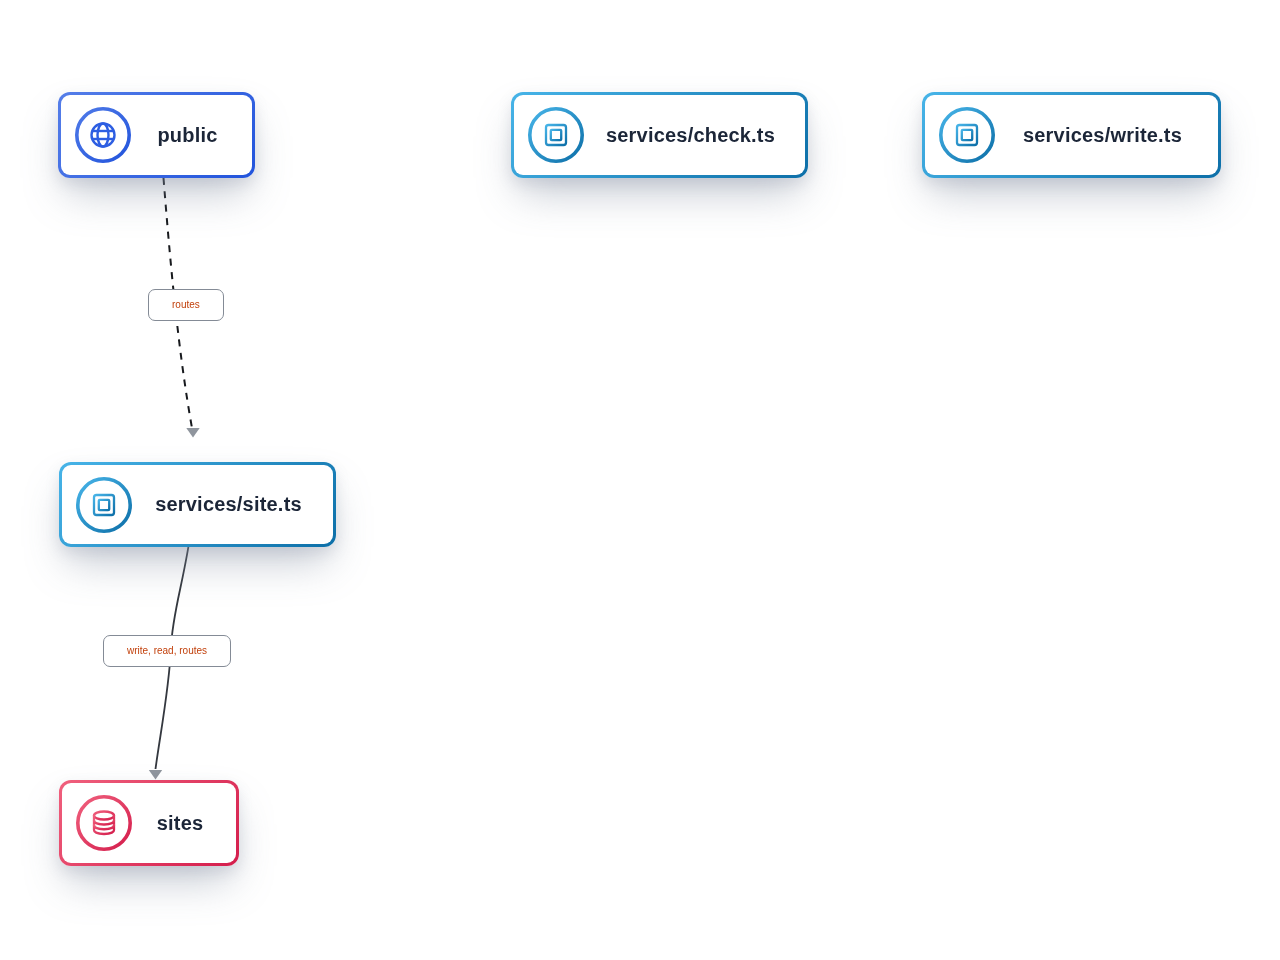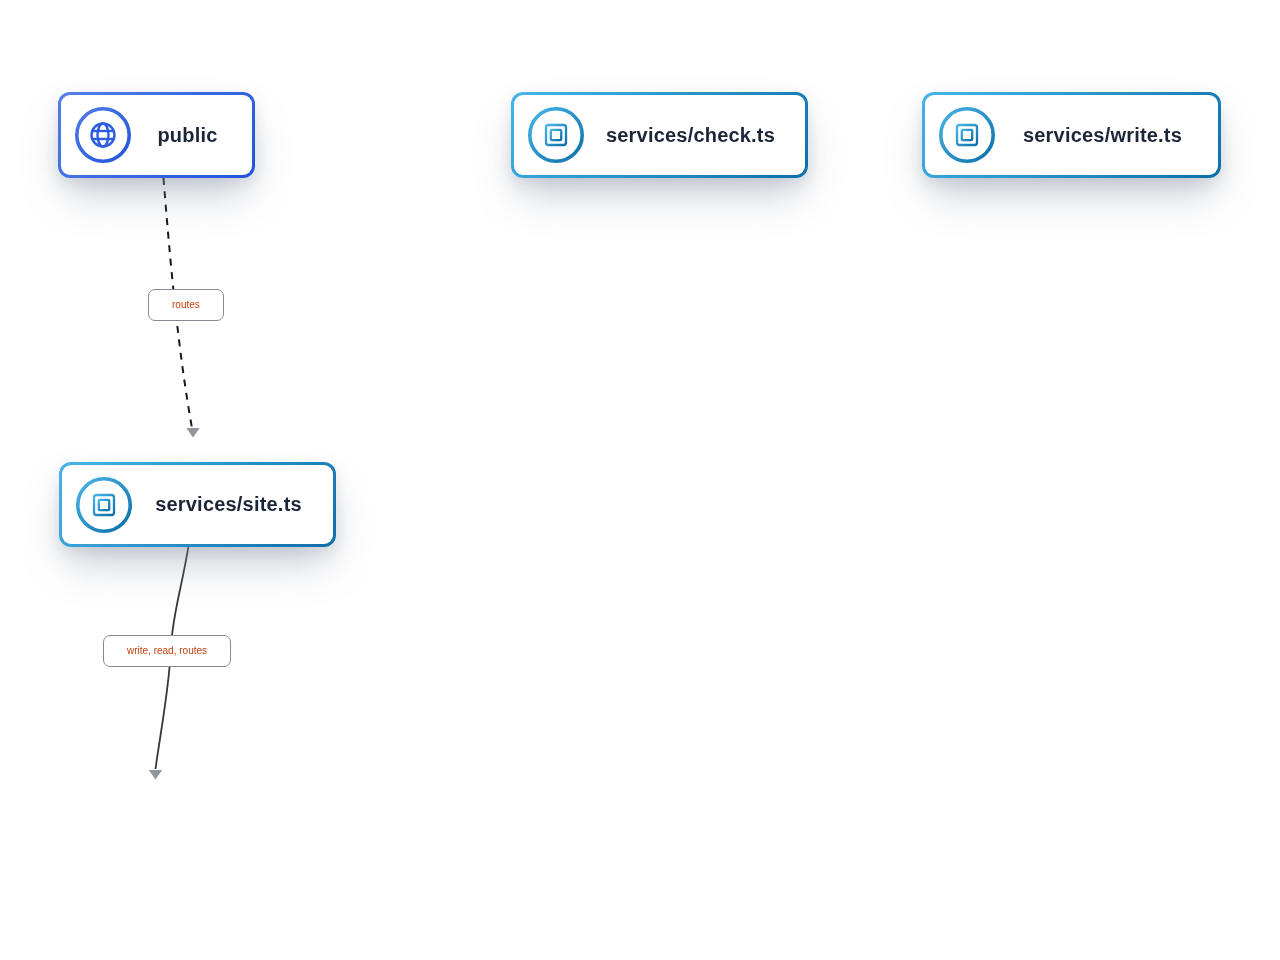--- a/index.html
+++ b/index.html
@@ -219,17 +219,37 @@
               <line x1="40" y1="27.9" x2="44.5" y2="27.9"></line>
               <line x1="40" y1="32.1" x2="44.5" y2="32.1"></line>
               <line x1="40" y1="36.5" x2="44.5" y2="36.5"></line>
           </g>
         </g>
       </svg>
       <span class="node-label">services/site.ts</span>
     </div>
   </div>
 
+  <div class="node node-red node-sites">
+    <div class="node-inner">
+      <svg class="icon-wrap" viewBox="0 0 60 60">
+        <defs>
+          <linearGradient id="gred" x1="0" y1="0" x2="1" y2="1">
+            <stop offset="0" stop-color="#f0607d"></stop>
+              <stop offset="1" stop-color="#d41d4c"></stop>
+          </linearGradient>
+        </defs>
+        <g stroke="url(#gred)" fill="none" stroke-width="2.3" stroke-linecap="round">
+          <circle cx="30" cy="30" r="26.2" stroke-width="3.6" stroke-linecap="butt"></circle>
+          <ellipse cx="30" cy="22.5" rx="10" ry="4"></ellipse>
+          <path d="M20,22.5 L20,37 C20,39.5 24.5,41 30,41 C35.5,41 40,39.5 40,37 L40,22.5"></path>
+          <path d="M20,27.5 C20,30 24.5,31.5 30,31.5 C35.5,31.5 40,30 40,27.5"></path>
+          <path d="M20,32.25 C20,34.75 24.5,36.25 30,36.25 C35.5,36.25 40,34.75 40,32.25"></path>
+        </g>
+      </svg>
+      <span class="node-label">sites</span>
+    </div>
+  </div>
 
   <div class="edge-label edge-label-routes">routes</div>
   <div class="edge-label edge-label-crud">write, read, routes</div>
 
 </div>
 
 </body></html>

